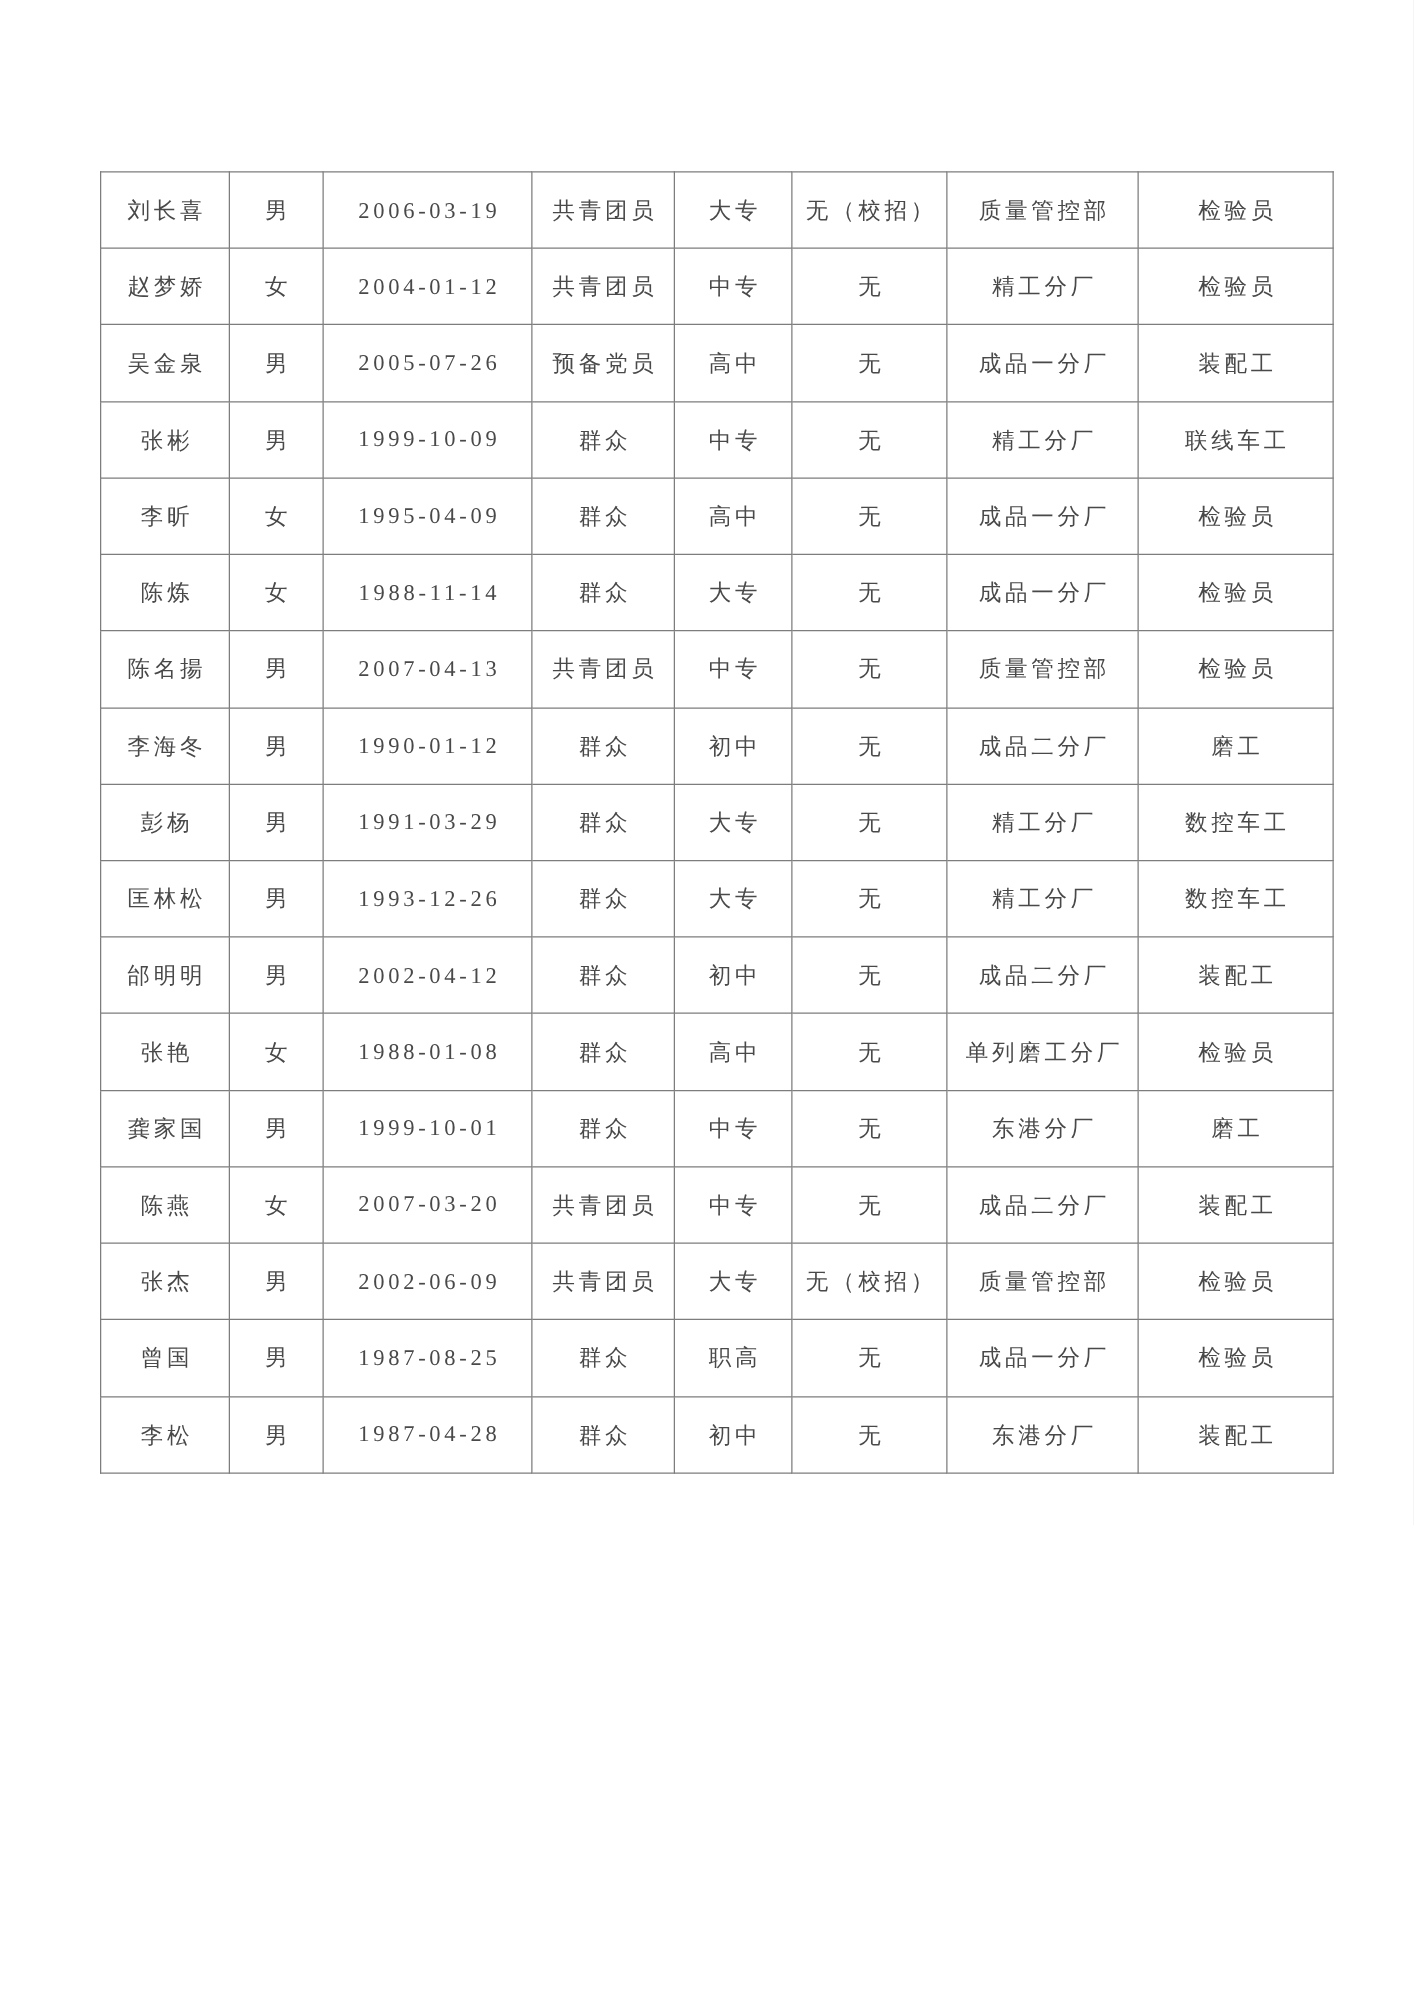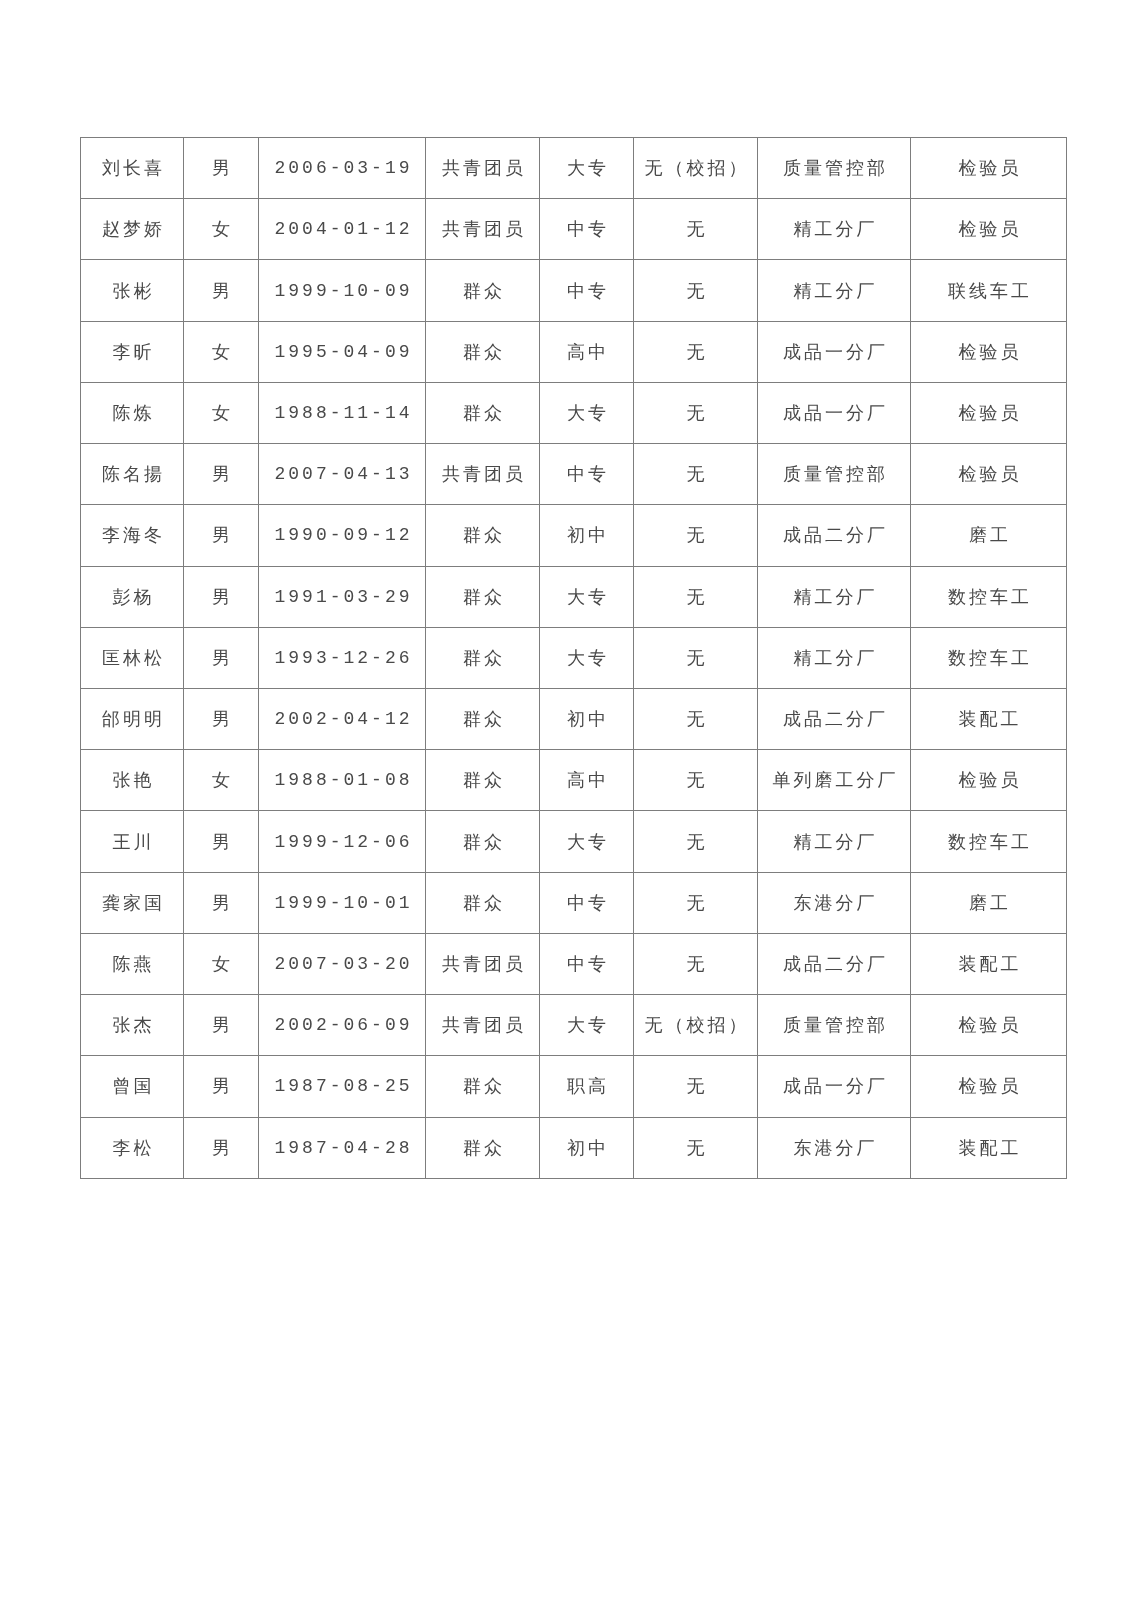--- a/index.html
+++ b/index.html
@@ -9,21 +9,21 @@
     --bg:#ffffff;
   }
   html,body{margin:0;padding:0;background:#e8e8e8;}
   .page{
     position:relative;
     width:1131px;
     height:1600px;
     background:var(--bg);
     margin:0 auto;
     overflow:hidden;
-    font-family:Liberation Mono, monospace;
+    font-family:Liberation Serif, serif;
   }
   table.roster{
     position:absolute;
     left:80px;
     top:137px;
     border-collapse:collapse;
     table-layout:fixed;
     width:986px;
   }
   table.roster td{
@@ -79,20 +79,30 @@
           <td class="col-name">赵梦娇</td>
           <td class="col-gender">女</td>
           <td class="col-birth-date">2004-01-12</td>
           <td class="col-political-status">共青团员</td>
           <td class="col-education two-cjk">中专</td>
           <td class="col-recruitment-note">无</td>
           <td class="col-department">精工分厂</td>
           <td class="col-position">检验员</td>
         </tr>
         <tr>
+          <td class="col-name">吴金泉</td>
+          <td class="col-gender">男</td>
+          <td class="col-birth-date">2005-07-26</td>
+          <td class="col-political-status">预备党员</td>
+          <td class="col-education two-cjk">高中</td>
+          <td class="col-recruitment-note">无</td>
+          <td class="col-department">成品一分厂</td>
+          <td class="col-position">装配工</td>
+        </tr>
+        <tr>
           <td class="col-name two-cjk">张彬</td>
           <td class="col-gender">男</td>
           <td class="col-birth-date">1999-10-09</td>
           <td class="col-political-status two-cjk">群众</td>
           <td class="col-education two-cjk">中专</td>
           <td class="col-recruitment-note">无</td>
           <td class="col-department">精工分厂</td>
           <td class="col-position">联线车工</td>
         </tr>
         <tr>
@@ -121,21 +131,21 @@
           <td class="col-birth-date">2007-04-13</td>
           <td class="col-political-status">共青团员</td>
           <td class="col-education two-cjk">中专</td>
           <td class="col-recruitment-note">无</td>
           <td class="col-department">质量管控部</td>
           <td class="col-position">检验员</td>
         </tr>
         <tr>
           <td class="col-name">李海冬</td>
           <td class="col-gender">男</td>
-          <td class="col-birth-date">1990-09-12</td>
+          <td class="col-birth-date">1990-01-12</td>
           <td class="col-political-status two-cjk">群众</td>
           <td class="col-education two-cjk">初中</td>
           <td class="col-recruitment-note">无</td>
           <td class="col-department">成品二分厂</td>
           <td class="col-position two-cjk">磨工</td>
         </tr>
         <tr>
           <td class="col-name two-cjk">彭杨</td>
           <td class="col-gender">男</td>
           <td class="col-birth-date">1991-03-29</td>
@@ -167,30 +177,20 @@
         </tr>
         <tr>
           <td class="col-name two-cjk">张艳</td>
           <td class="col-gender">女</td>
           <td class="col-birth-date">1988-01-08</td>
           <td class="col-political-status two-cjk">群众</td>
           <td class="col-education two-cjk">高中</td>
           <td class="col-recruitment-note">无</td>
           <td class="col-department">单列磨工分厂</td>
           <td class="col-position">检验员</td>
-        </tr>
-        <tr>
-          <td class="col-name two-cjk">王川</td>
-          <td class="col-gender">男</td>
-          <td class="col-birth-date">1999-12-06</td>
-          <td class="col-political-status two-cjk">群众</td>
-          <td class="col-education two-cjk">大专</td>
-          <td class="col-recruitment-note">无</td>
-          <td class="col-department">精工分厂</td>
-          <td class="col-position">数控车工</td>
         </tr>
         <tr>
           <td class="col-name">龚家国</td>
           <td class="col-gender">男</td>
           <td class="col-birth-date">1999-10-01</td>
           <td class="col-political-status two-cjk">群众</td>
           <td class="col-education two-cjk">中专</td>
           <td class="col-recruitment-note">无</td>
           <td class="col-department">东港分厂</td>
           <td class="col-position two-cjk">磨工</td>

